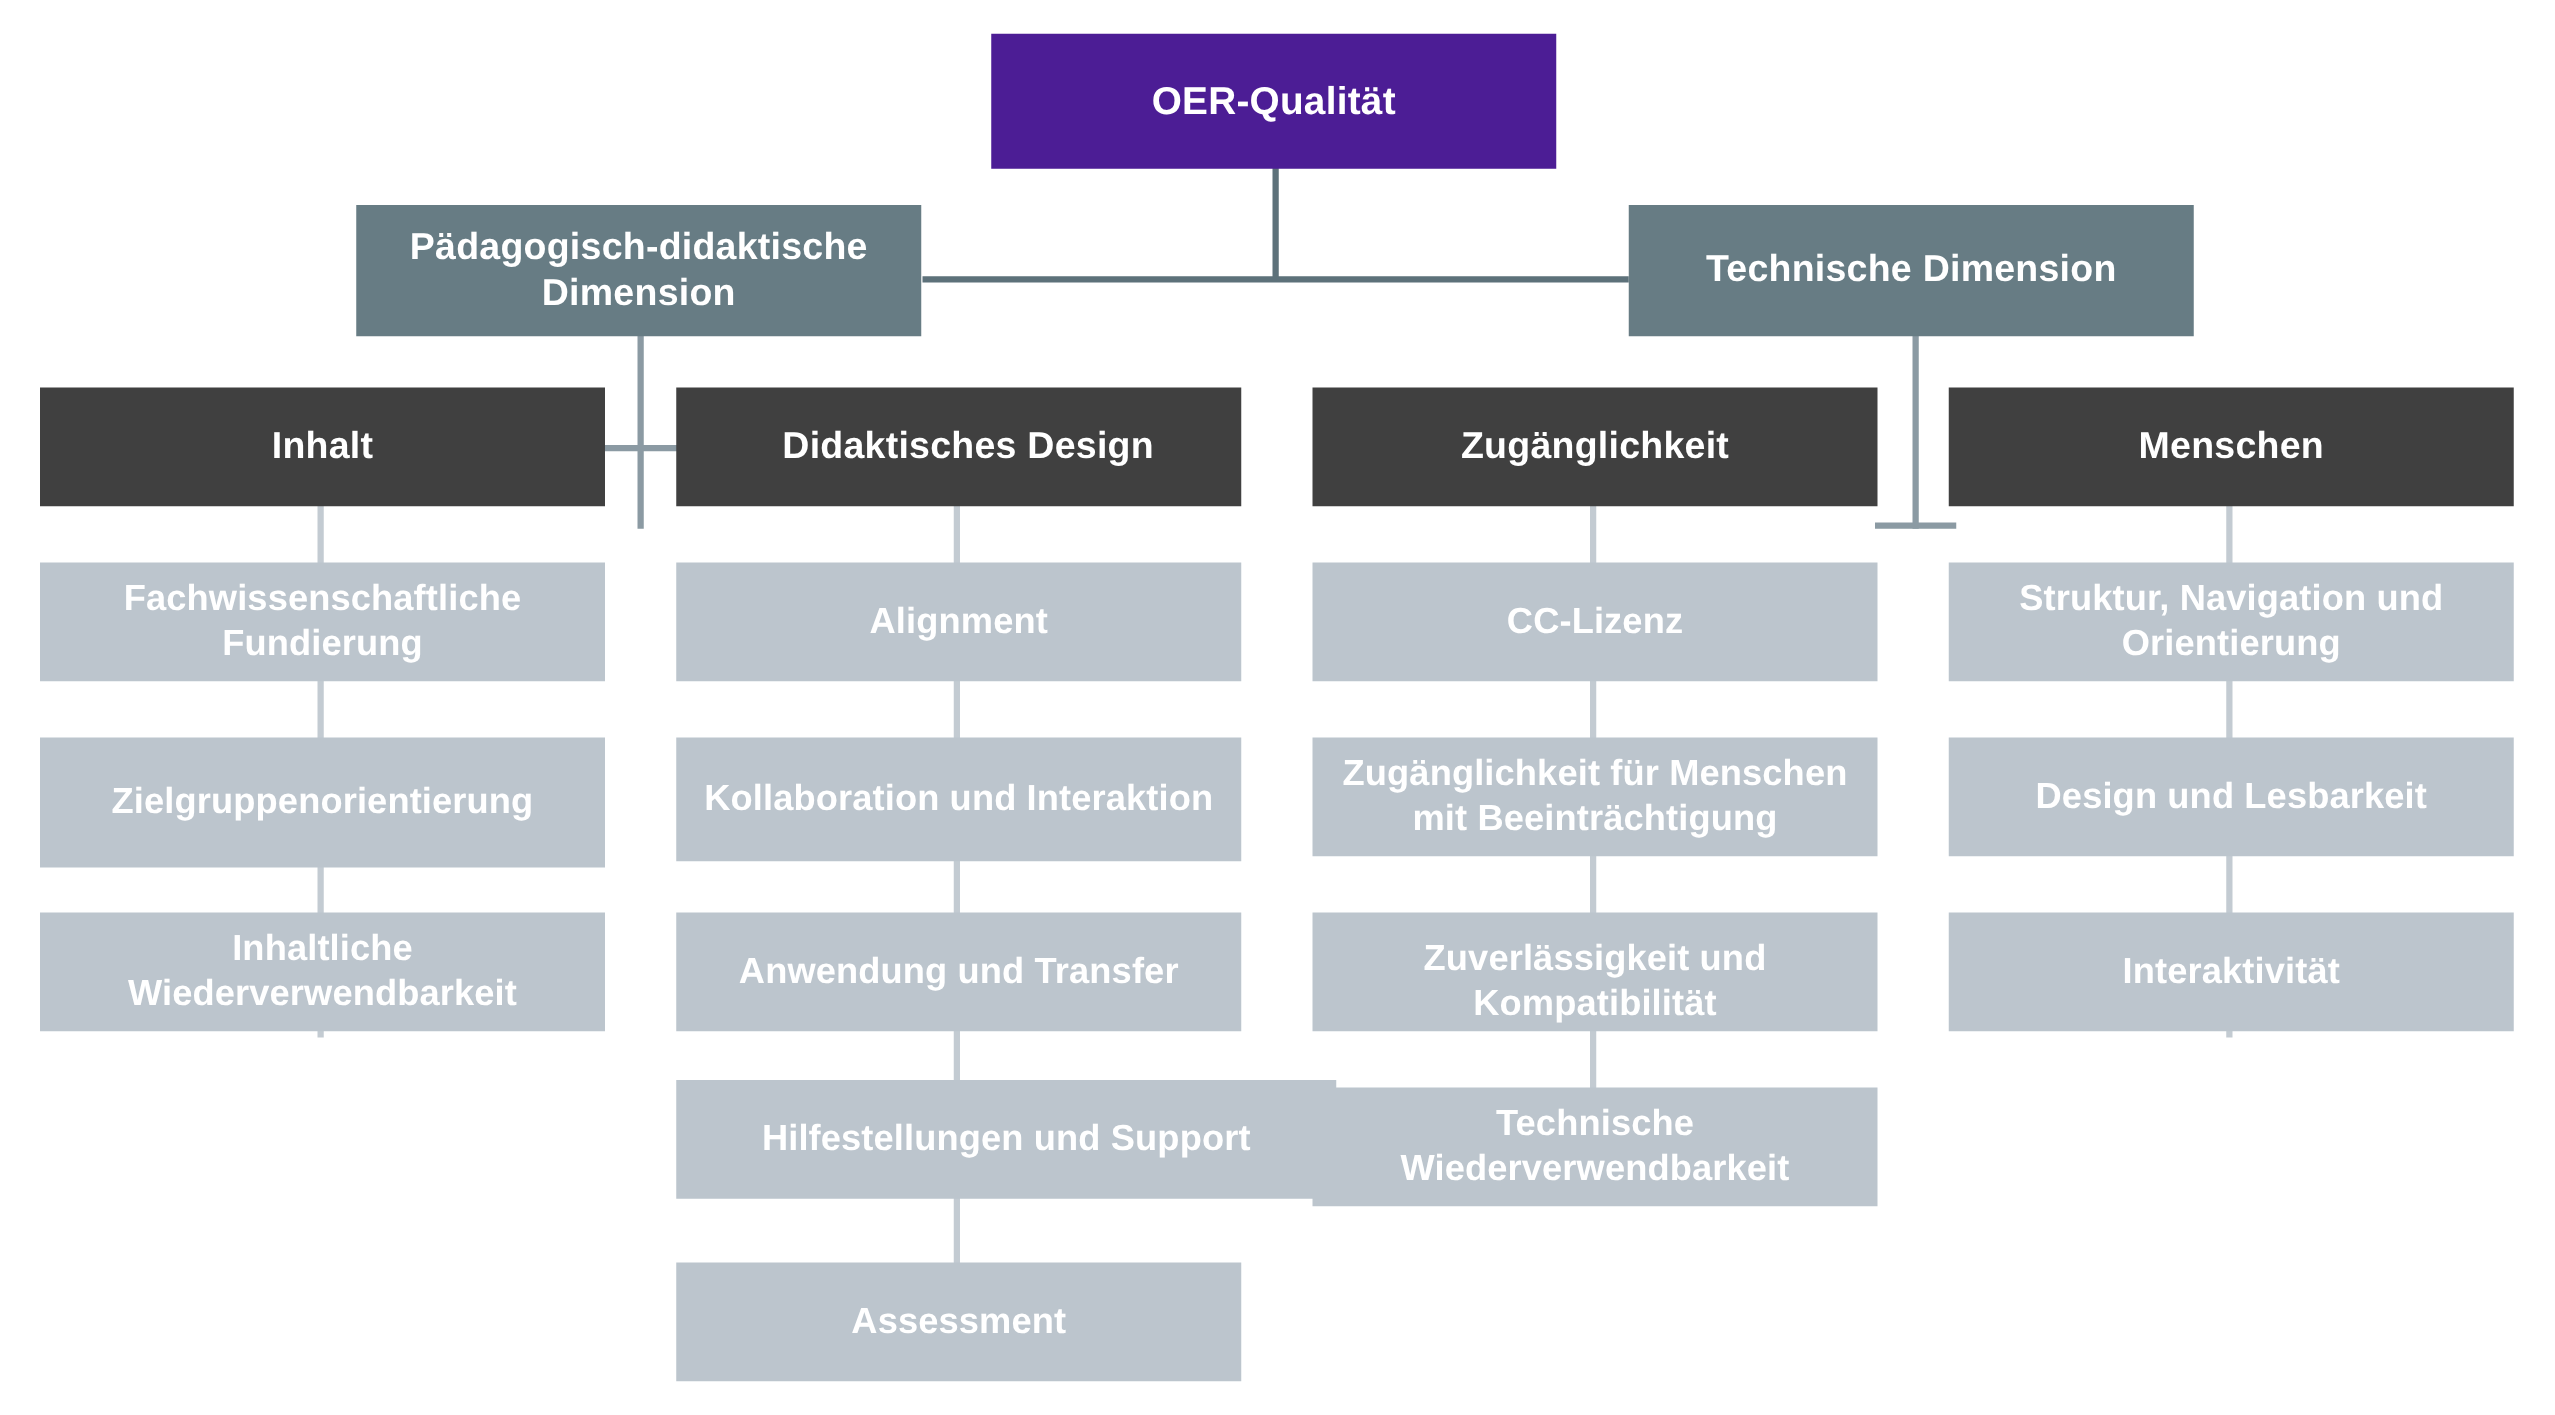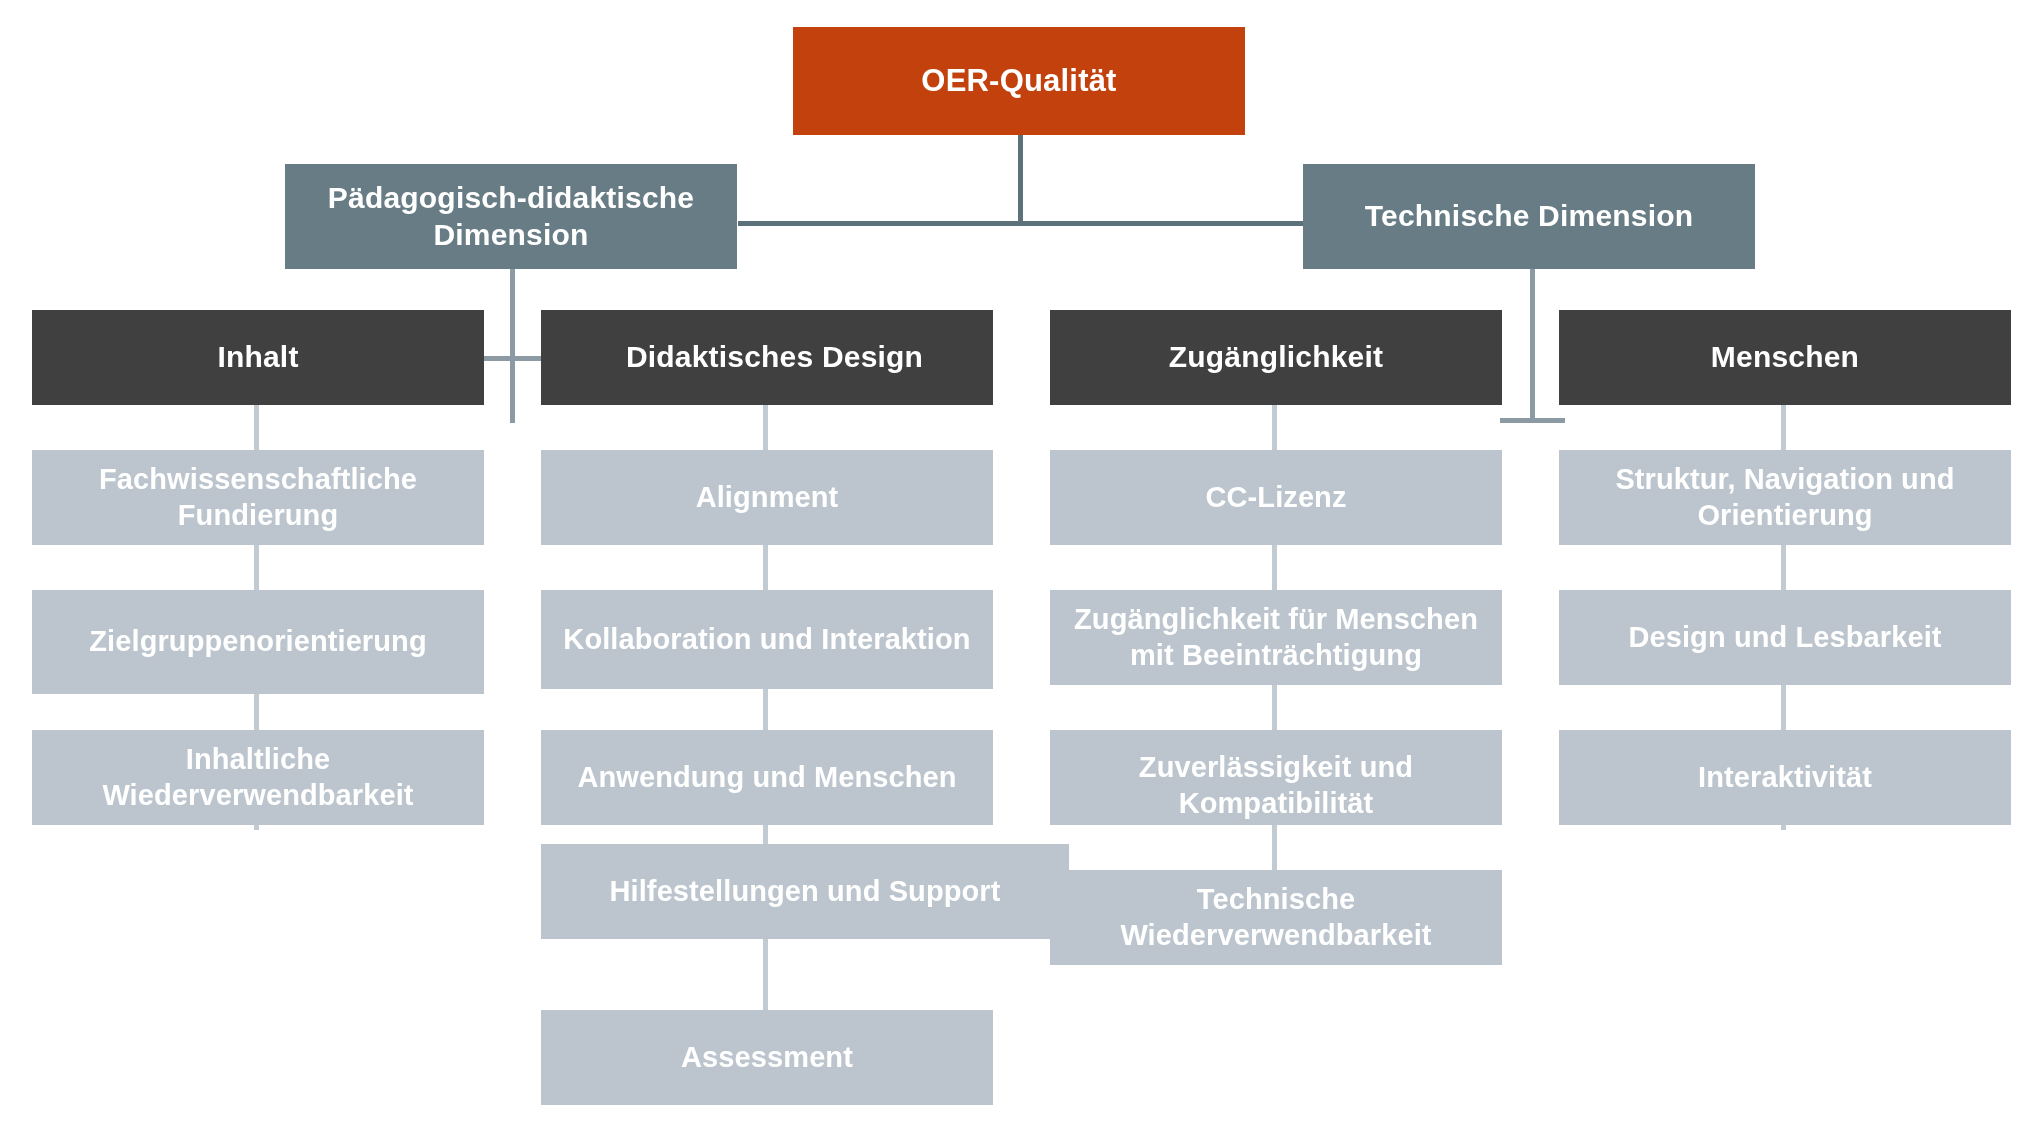--- a/index.html
+++ b/index.html
@@ -23,21 +23,21 @@
     align-items: center;
     justify-content: center;
     text-align: center;
     color: #ffffff;
     font-weight: bold;
     line-height: 1.22;
     box-sizing: border-box;
     padding: 4px 10px;
     z-index: 3;
   }
-  .lvl-root   { background: #c2410c; font-size: 31px; letter-spacing: 0.2px; }
+  .lvl-root   { background: #4c1d95; font-size: 31px; letter-spacing: 0.2px; }
   .lvl-dim    { background: #677c84; font-size: 30px; letter-spacing: 0.2px; }
   .lvl-cat    { background: #404040; font-size: 30px; letter-spacing: 0.2px; }
   .lvl-leaf   { background: #bcc5cd; font-size: 29px; letter-spacing: 0.1px; }
 
   .conn {
     position: absolute;
     z-index: 1;
   }
   .conn.dark  { background: #5d717a; }
   .conn.mid   { background: #8b9aa3; }
@@ -104,23 +104,23 @@
     <span>Inhaltliche Wiederverwendbarkeit</span>
   </div>
 
   <div class="node lvl-leaf" style="left:541px; top:450px; width:452px; height:95px;">
     <span>Alignment</span>
   </div>
   <div class="node lvl-leaf" style="left:541px; top:590px; width:452px; height:99px;">
     <span>Kollaboration und Interaktion</span>
   </div>
   <div class="node lvl-leaf" style="left:541px; top:730px; width:452px; height:95px;">
-    <span>Anwendung und Menschen</span>
+    <span>Anwendung und Transfer</span>
   </div>
-  <div class="node lvl-leaf" style="left:541px; top:844px; width:528px; height:95px;">
+  <div class="node lvl-leaf" style="left:541px; top:864px; width:528px; height:95px;">
     <span>Hilfestellungen und Support</span>
   </div>
   <div class="node lvl-leaf" style="left:541px; top:1010px; width:452px; height:95px;">
     <span>Assessment</span>
   </div>
 
   <div class="node lvl-leaf" style="left:1050px; top:450px; width:452px; height:95px;">
     <span>CC-Lizenz</span>
   </div>
   <div class="node lvl-leaf" style="left:1050px; top:590px; width:452px; height:95px;">

